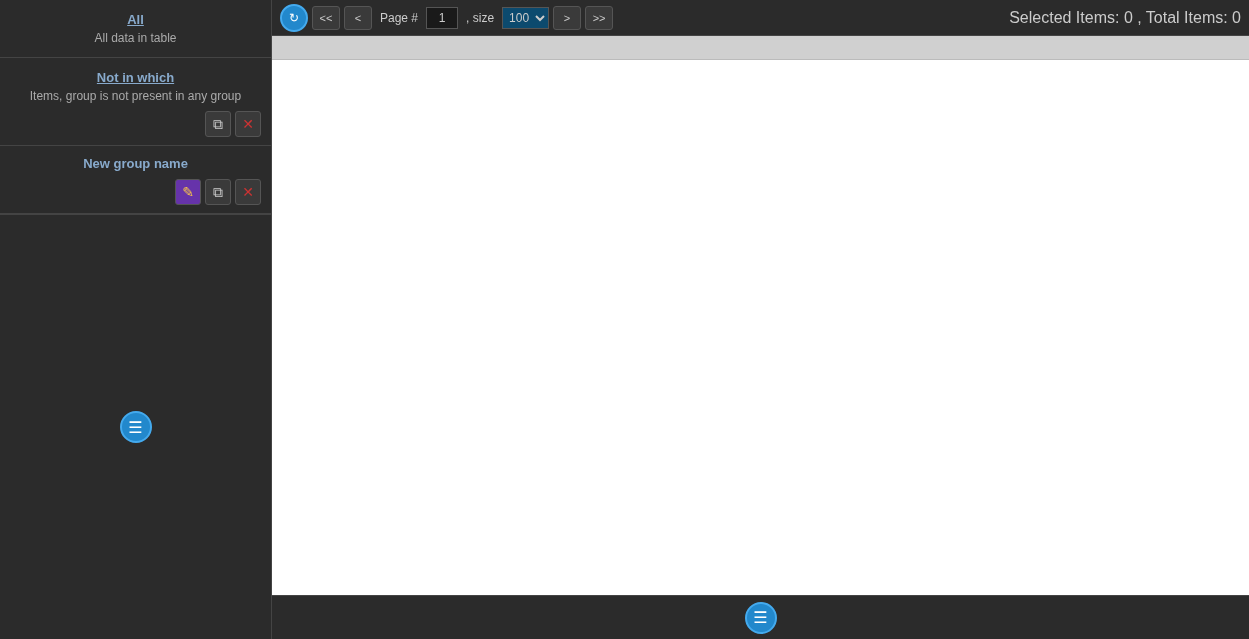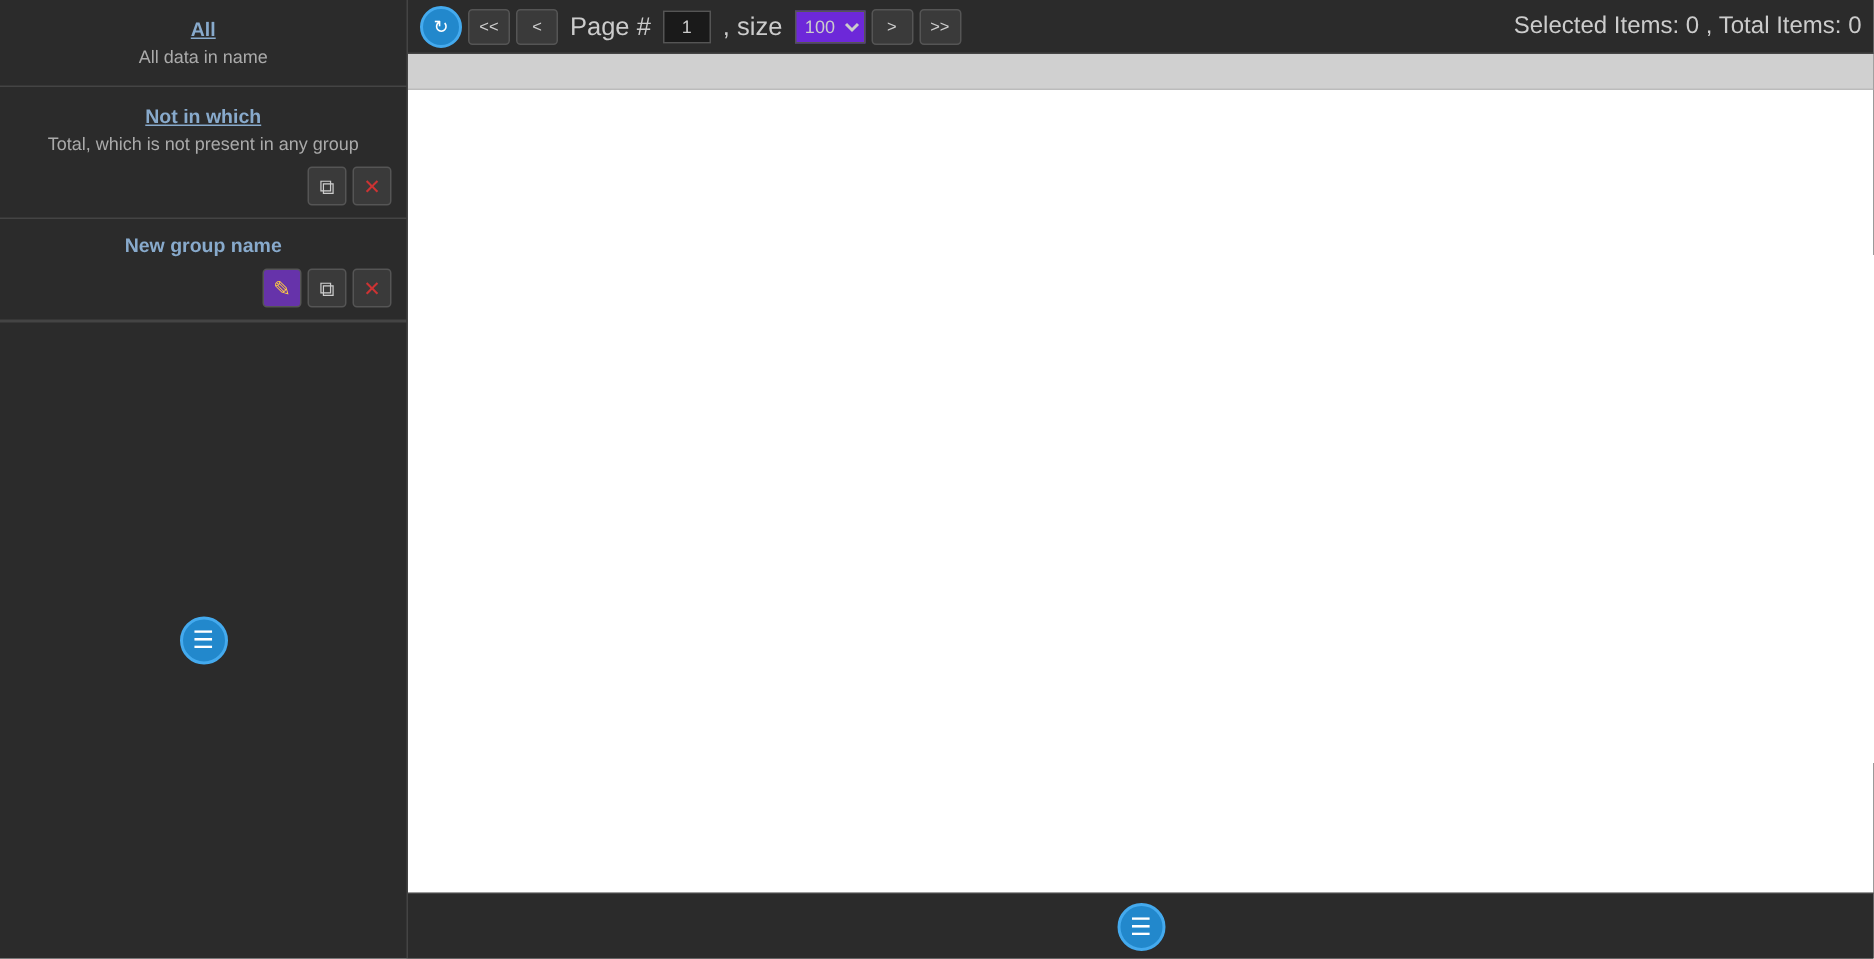--- a/index.html
+++ b/index.html
@@ -146,37 +146,37 @@
       display: flex;
       align-items: center;
       justify-content: center;
       color: white;
       font-size: 12px;
       flex-shrink: 0;
     }
 
     .page-label {
       color: #ccc;
-      font-size: 17px;
+      font-size: 12px;
       margin: 0 4px;
     }
 
     .page-input {
       width: 32px;
       height: 22px;
       background: #1a1a1a;
       border: 1px solid #555;
       color: #ccc;
       text-align: center;
       font-size: 12px;
     }
 
     .size-select {
       height: 22px;
-      background: #6d28d9;
+      background: #0c4a6e;
       border: 1px solid #555;
       color: #ccc;
       font-size: 12px;
       padding: 0 2px;
     }
 
     .stats-label {
       margin-left: auto;
       color: #ccc;
       font-size: 16px;
@@ -222,26 +222,26 @@
   </style>
 </head>
 <body>
 
 <div class="main-layout">
 
   <div class="sidebar">
 
     <div class="sidebar-section">
       <div class="sidebar-section-title">All</div>
-      <div class="sidebar-section-subtitle">All data in name</div>
+      <div class="sidebar-section-subtitle">All data in table</div>
     </div>
 
     <div class="sidebar-section" style="padding-bottom: 8px;">
       <div class="sidebar-section-title">Not in which</div>
-      <div class="sidebar-section-subtitle">Total, which is not present in any group</div>
+      <div class="sidebar-section-subtitle">Items, group is not present in any group</div>
       <div class="action-buttons">
         <div class="action-btn btn-copy" title="Copy">
           <span>⧉</span>
         </div>
         <div class="action-btn btn-delete" title="Delete">
           <span>✕</span>
         </div>
       </div>
     </div>
 

